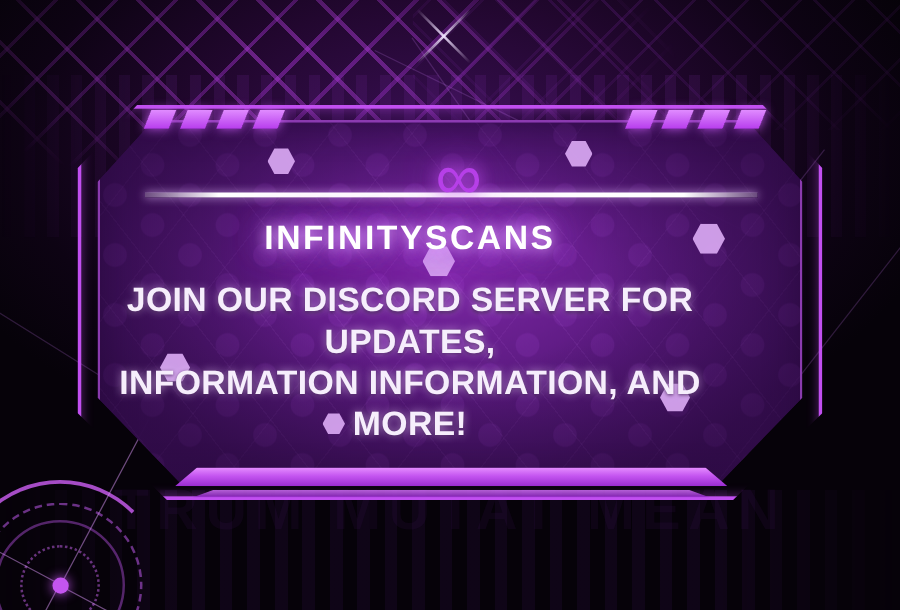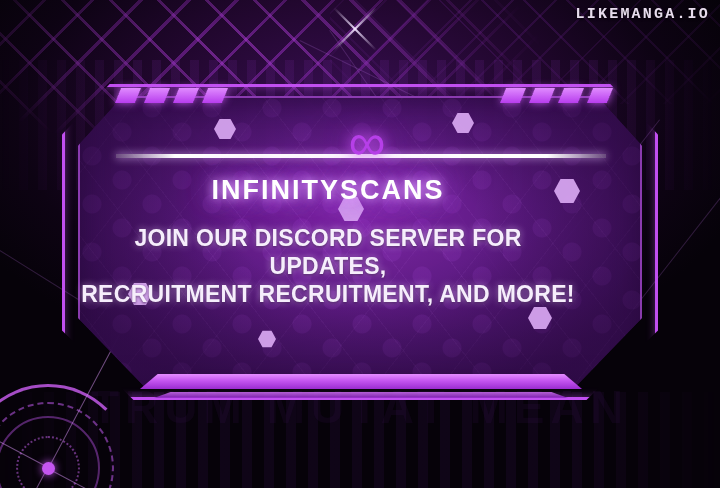--- a/index.html
+++ b/index.html
@@ -159,21 +159,21 @@
   .content{ position:absolute; left:78px; top:96px; width:500px; height:292px; z-index:5; }
   .title{
     position:absolute; left:0; top:79px; width:100%; text-align:center;
     font-family:"Liberation Sans Narrow","Liberation Sans",sans-serif;
     font-size:27px; font-weight:bold; letter-spacing:2px; color:#ffffff;
     text-shadow:0 0 10px #e2a8ff, 0 0 22px rgba(200,110,250,.95), 0 0 34px rgba(170,70,230,.8);
   }
   .msg{
     position:absolute; left:0; top:128px; width:100%; text-align:center;
     font-family:"Liberation Sans Narrow","Liberation Sans",sans-serif;
-    font-size:23px; font-weight:bold; color:#f6eefc; line-height:1.22;
+    font-size:27px; font-weight:bold; color:#f6eefc; line-height:1.22;
     letter-spacing:.3px;
     text-shadow:0 0 7px rgba(235,200,255,.65), 0 1px 3px rgba(40,5,60,.9);
   }
   .url{
     position:absolute; left:0; top:202px; width:100%; text-align:center;
     font-family:"Liberation Sans Narrow","Liberation Sans",sans-serif;
     font-size:26px; font-weight:bold; color:#f2e6fa; letter-spacing:.5px;
     text-shadow:0 0 7px rgba(225,185,255,.6), 0 1px 3px rgba(40,5,60,.9);
   }
 
@@ -253,18 +253,17 @@
   <div class="divider"></div>
   <div class="infinity">∞</div>
 
   <div class="bottom-bar"></div>
   <div class="bottom-bar under"></div>
 
   <div class="content">
     <div class="title">INFINITYSCANS</div>
     <div class="msg">
       <div>JOIN OUR DISCORD SERVER FOR UPDATES,</div>
-      <div>RECRUITMENT RECRUITMENT, AND MORE!</div>
+      <div>INFORMATION INFORMATION, AND MORE!</div>
     </div>
   </div>
 
-  <div class="watermark">LIKEMANGA.IO</div>
 </div>
 
 </body></html>

